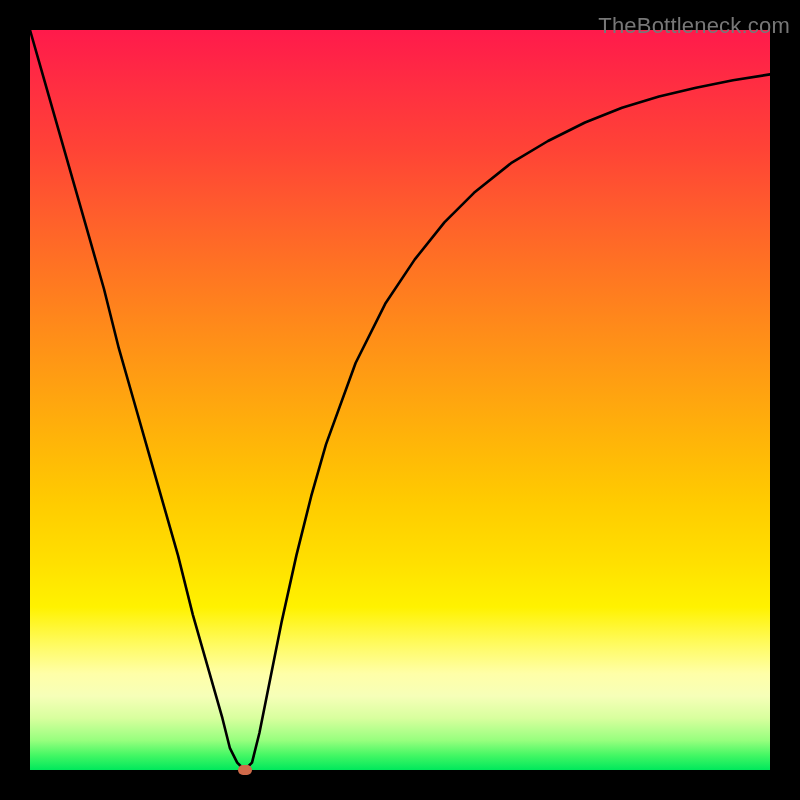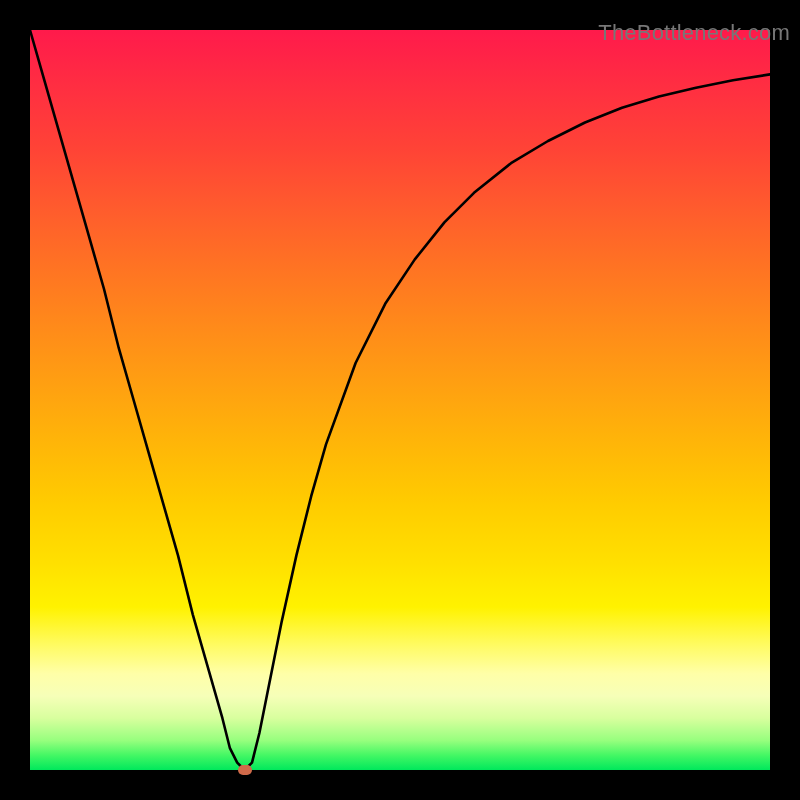--- a/index.html
+++ b/index.html
@@ -40,21 +40,21 @@
       #ffffa8 87%,
       #f6ffb8 90%,
       #d8ff9e 93%,
       #97ff7e 96%,
       #44f764 98%,
       #00e85c 100%
     );
   }
   .watermark {
     position: absolute;
-    top: 20px;
+    top: 13px;
     right: 10px;
     color: #777;
     font-size: 22px;
     letter-spacing: 0.2px;
     font-weight: 400;
     user-select: none;
     text-align: center;
   }
   svg.curve {
     position: absolute;

